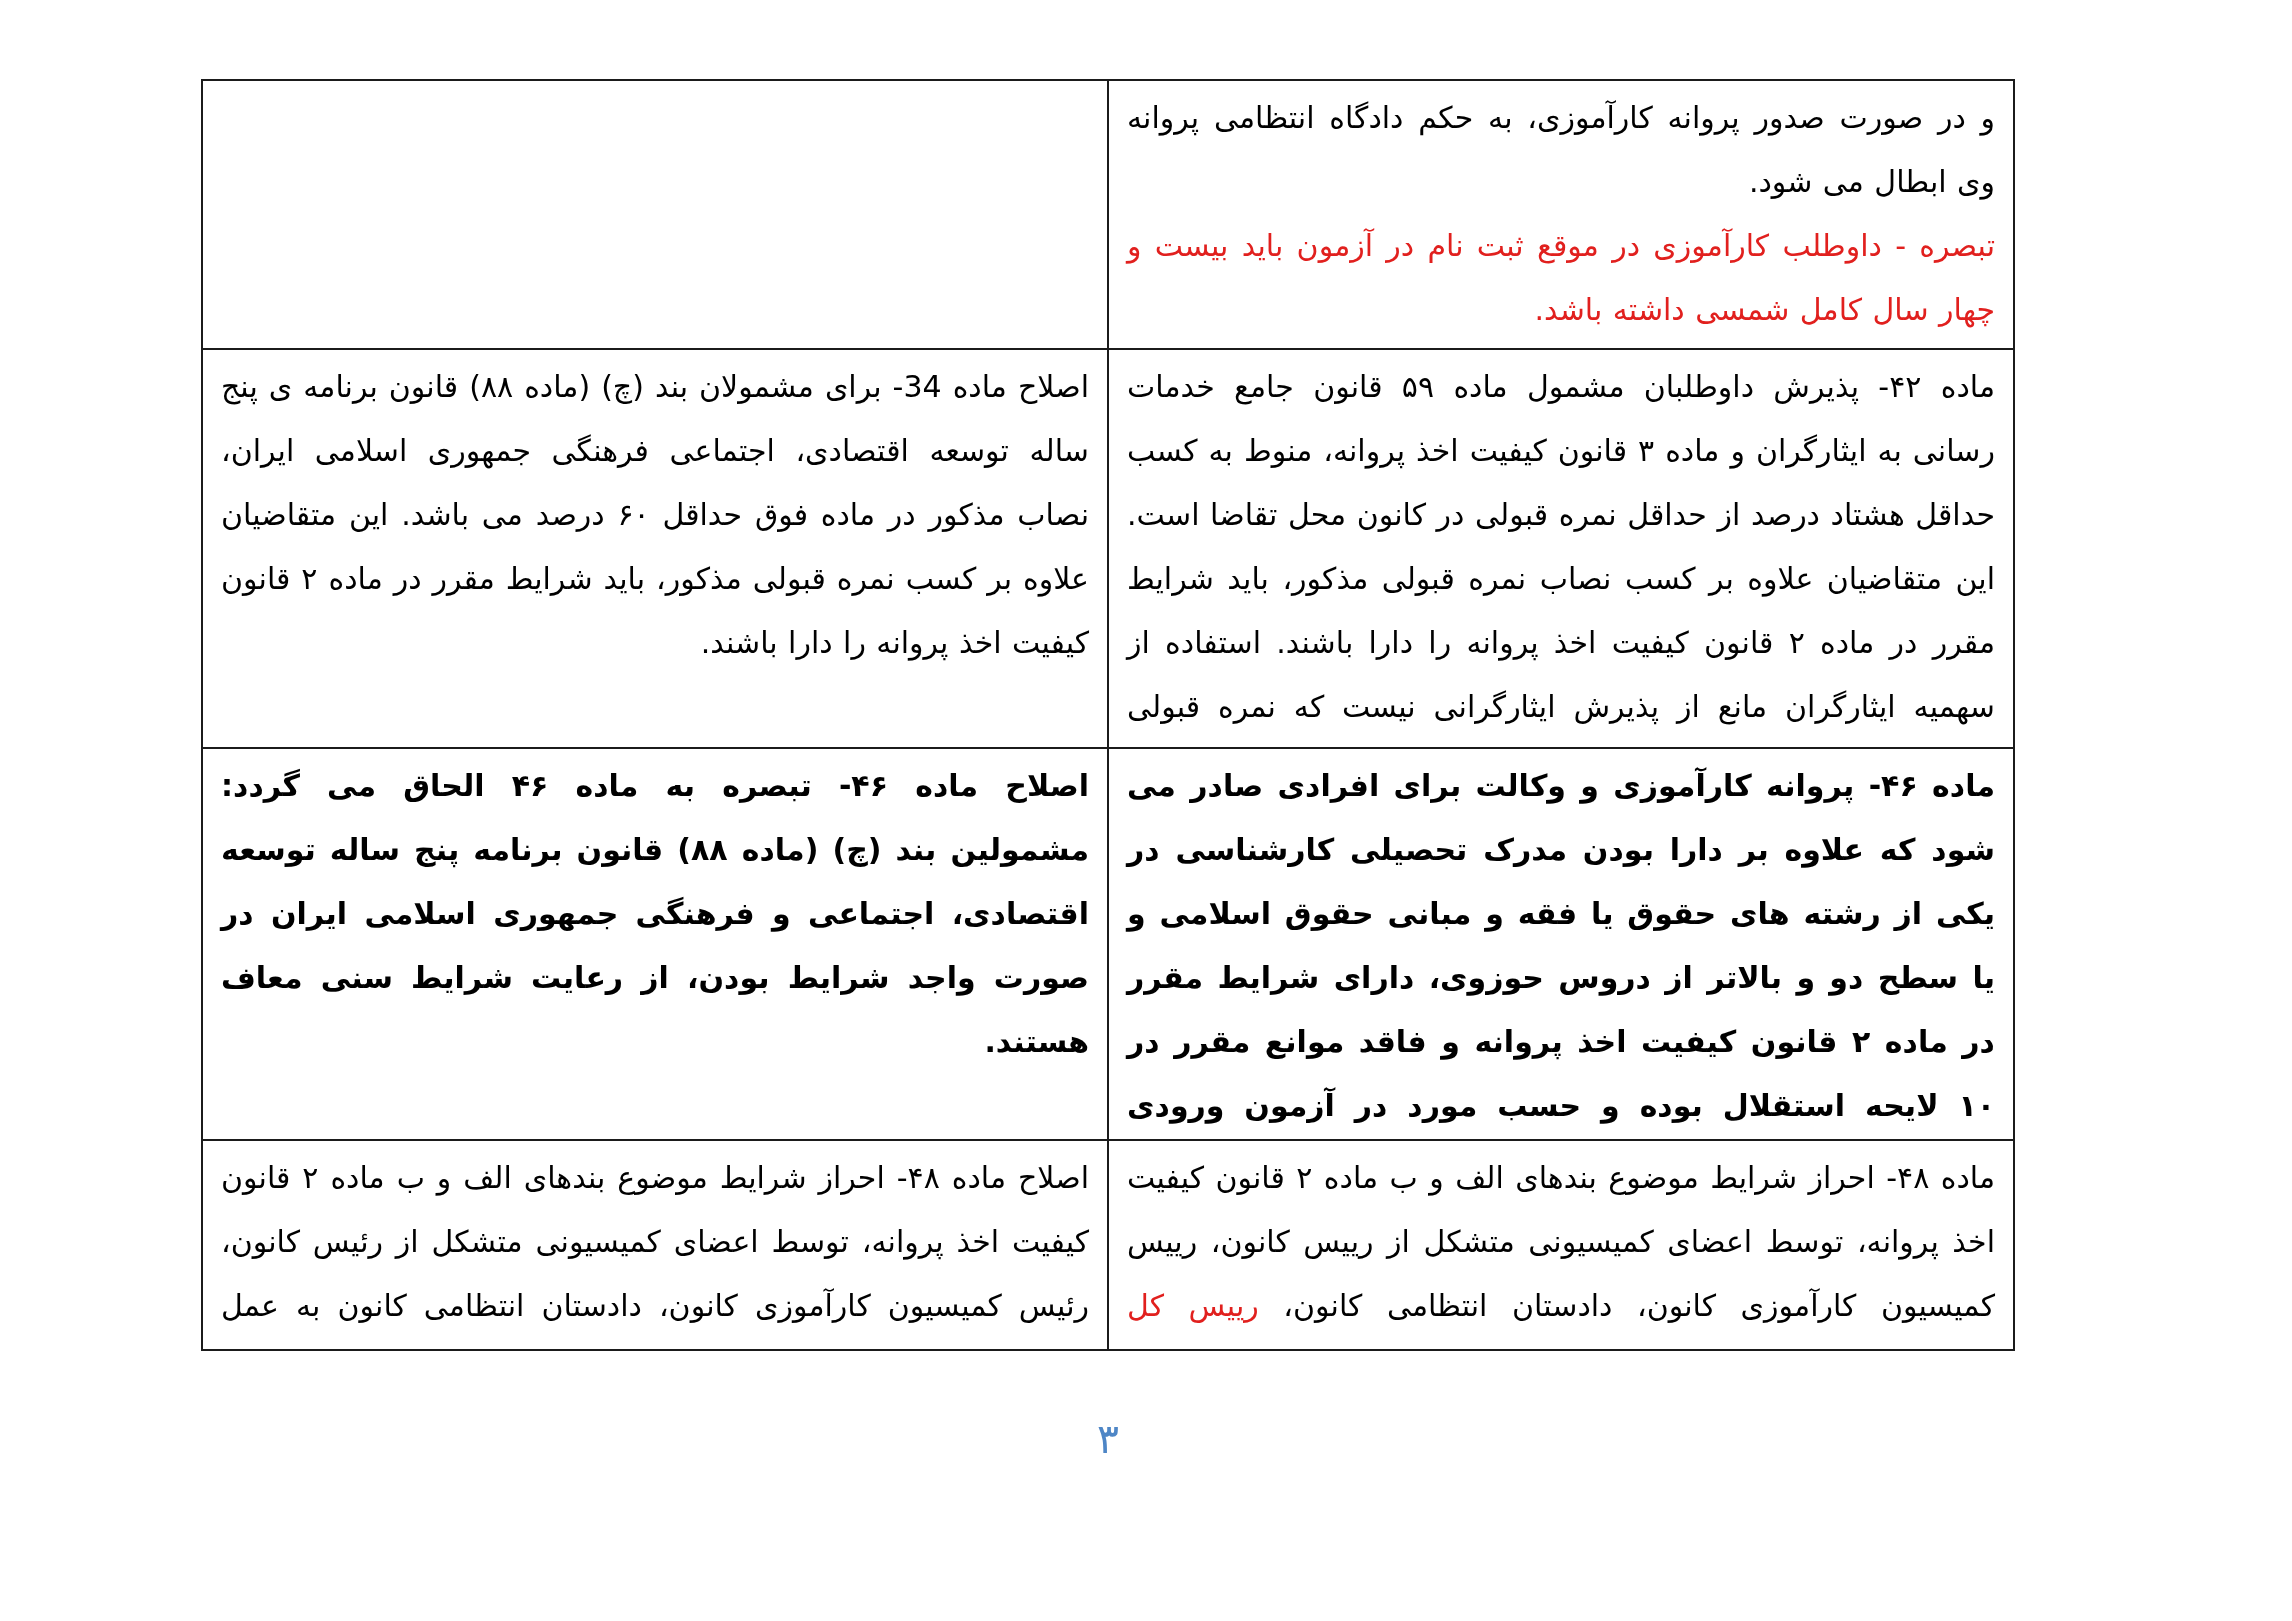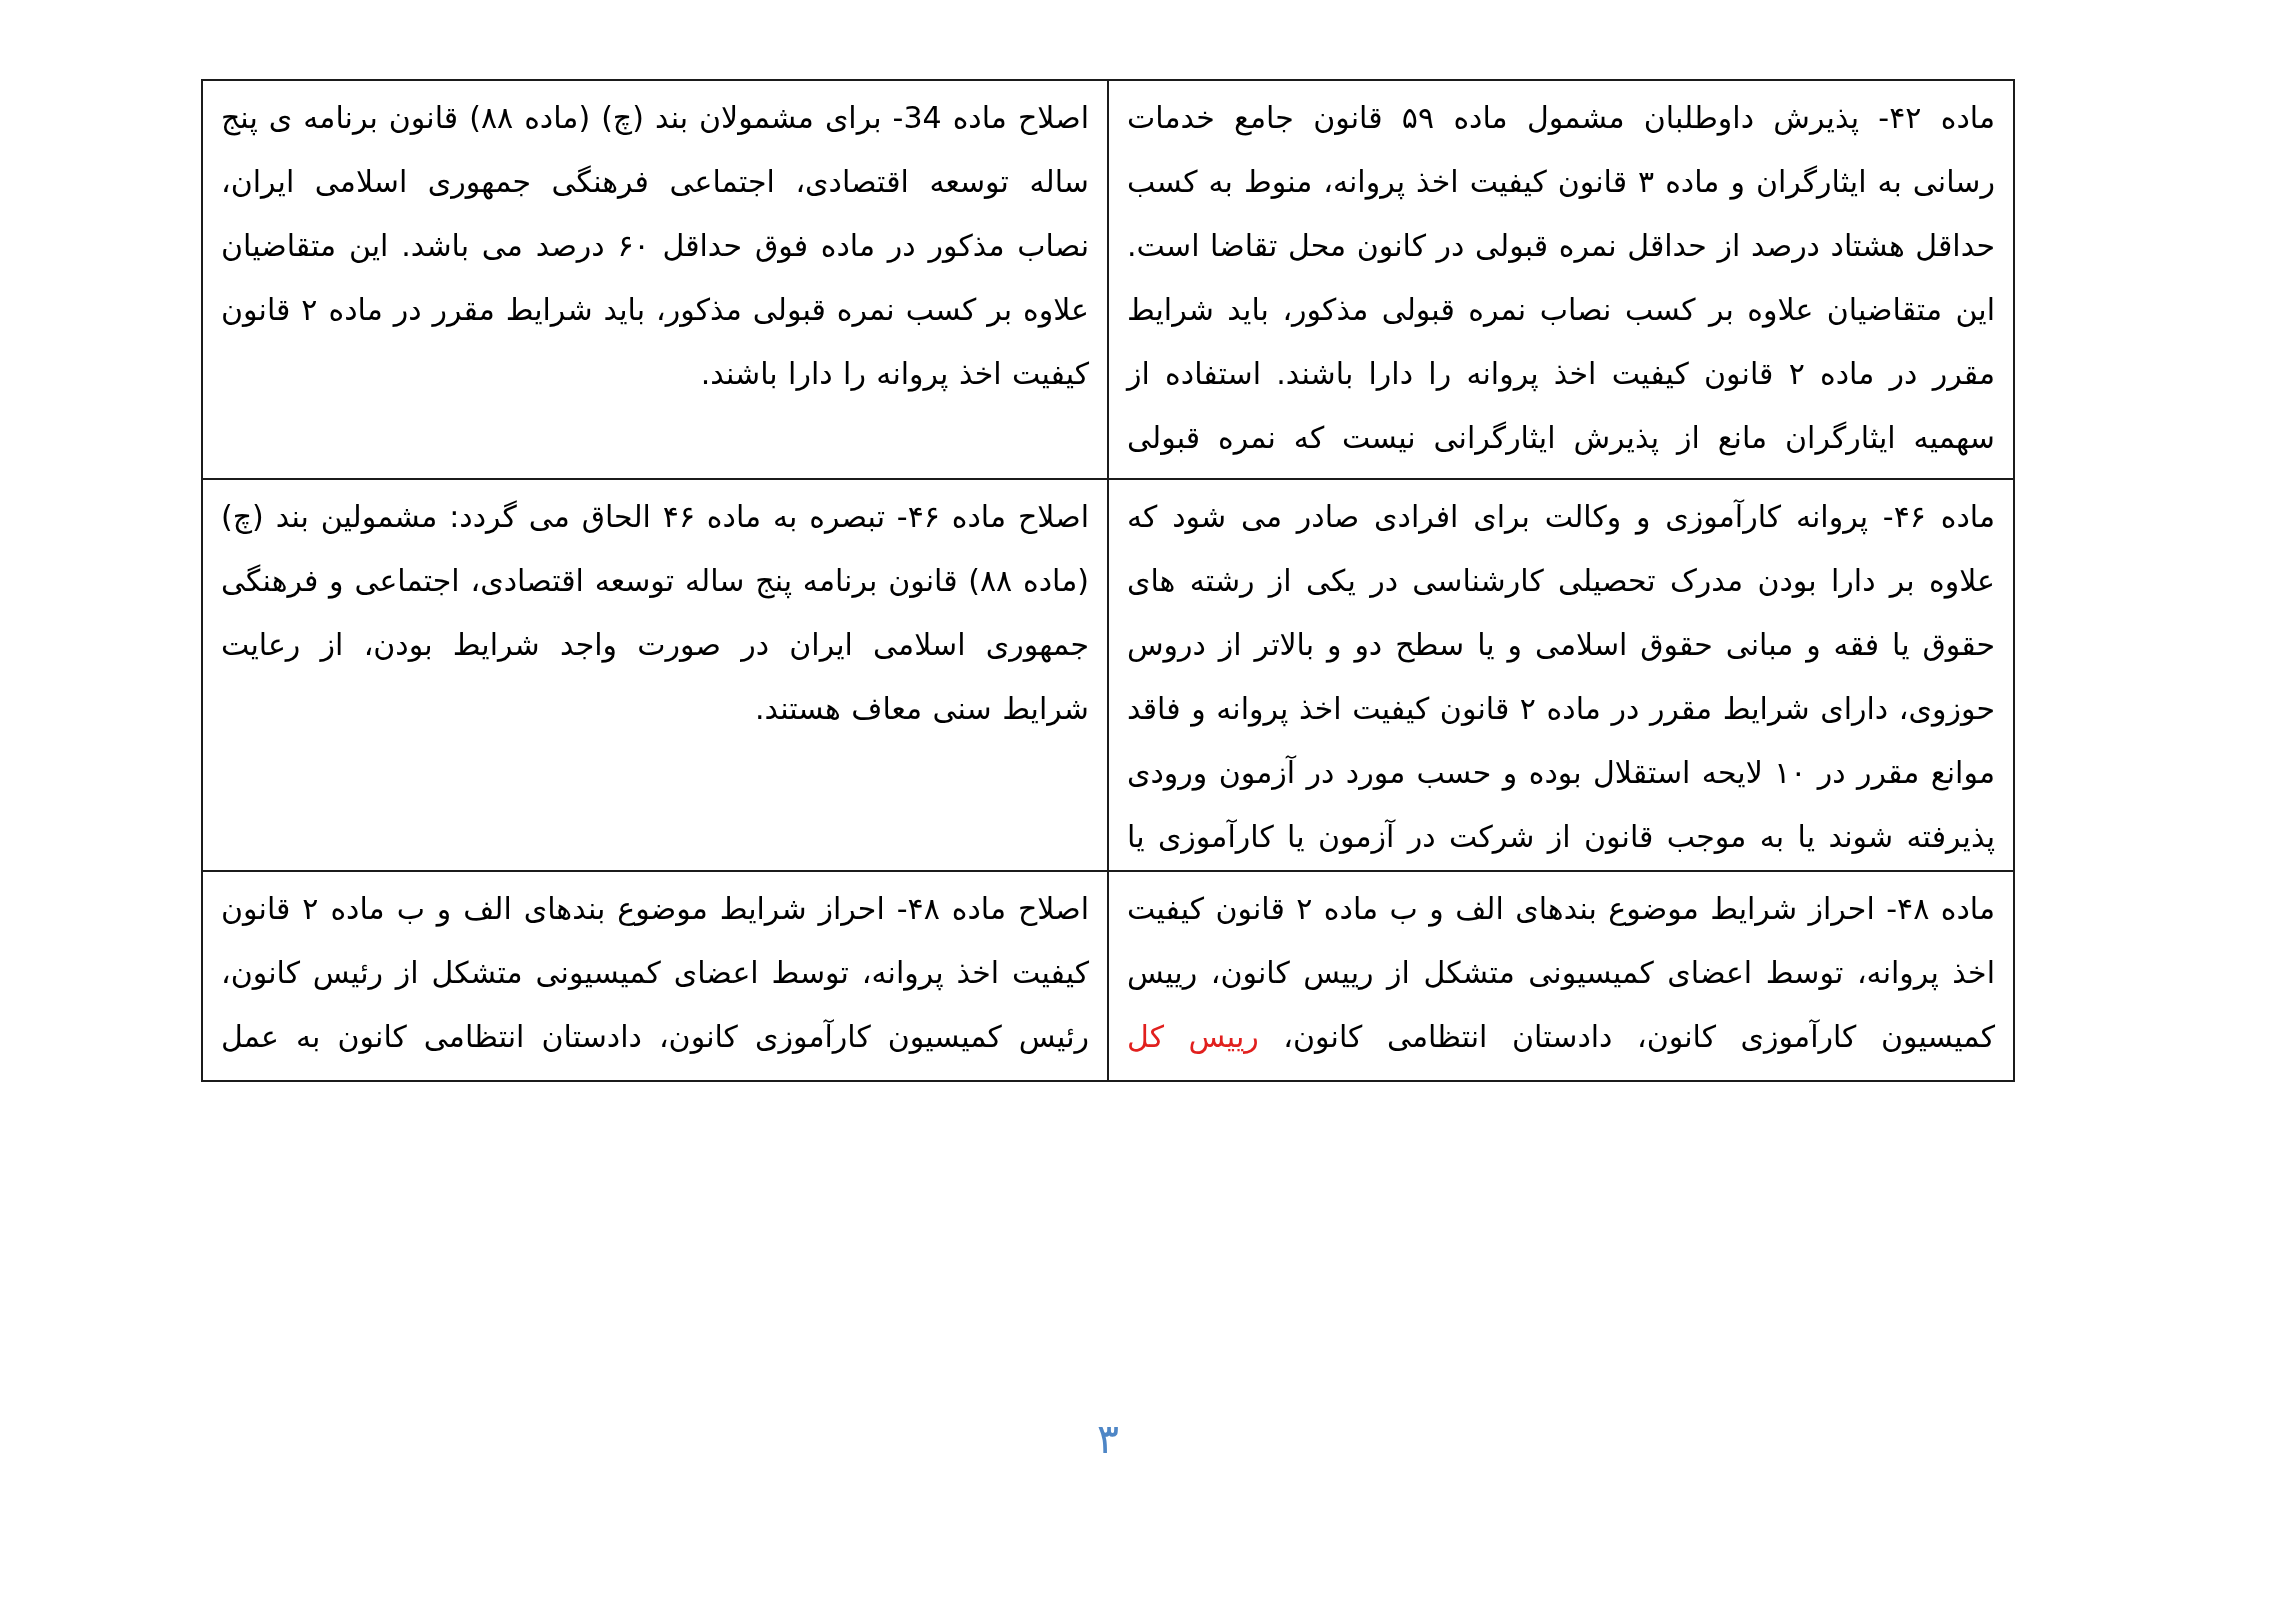--- a/index.html
+++ b/index.html
@@ -12,21 +12,21 @@
     border-collapse:collapse;table-layout:fixed;direction:rtl;
   }
   .doc-table td{
     border:2.7px solid #1b1b1b;vertical-align:top;padding:0;background:#ffffff;
   }
   .cell{
     padding:5.4px 18px 0 18px;overflow:hidden;
   }
   .r0 .cell{max-height:261px;}
   .r1 .cell{max-height:390px;}
-  .r2 .cell{max-height:384px;}
+  .r2 .cell{max-height:384px;font-weight:bold;}
   .r3 .cell{max-height:202px;}
   tr.r0{height:269px;}
   tr.r1{height:399px;}
   tr.r2{height:392px;}
   tr.r3{height:210px;}
   .para{
     margin:0;color:#000000;font-size:30px;line-height:64px;
     text-align:justify;text-justify:inter-word;word-spacing:0.9px;
   }
   .red{color:var(--highlight_red,#e1201e);}
@@ -38,20 +38,31 @@
 </style>
 </head>
 <body>
 
 <table class="doc-table">
   <colgroup>
     <col style="width:50%">
     <col style="width:50%">
   </colgroup>
   <tbody>
+    <tr class="r0">
+      <td>
+        <div class="cell">
+          <p class="para">و در صورت صدور پروانه کارآموزی، به حکم دادگاه انتظامی پروانه وی ابطال می شود.</p>
+          <p class="para red">تبصره - داوطلب کارآموزی در موقع ثبت نام در آزمون باید بیست و چهار سال کامل شمسی داشته باشد.</p>
+        </div>
+      </td>
+      <td>
+        <div class="cell"></div>
+      </td>
+    </tr>
 
     <tr class="r1">
       <td>
         <div class="cell">
           <p class="para">ماده ۴۲- پذیرش داوطلبان مشمول ماده ۵۹ قانون جامع خدمات رسانی به ایثارگران و ماده ۳ قانون کیفیت اخذ پروانه، منوط به کسب حداقل هشتاد درصد از حداقل نمره قبولی در کانون محل تقاضا است. این متقاضیان علاوه بر کسب نصاب نمره قبولی مذکور، باید شرایط مقرر در ماده ۲ قانون کیفیت اخذ پروانه را دارا باشند. استفاده از سهمیه ایثارگران مانع از پذیرش ایثارگرانی نیست که نمره قبولی سهمیه آزاد را کسب کرده اند.</p>
         </div>
       </td>
       <td>
         <div class="cell">
           <p class="para">اصلاح ماده 34- برای مشمولان بند (چ) (ماده ۸۸) قانون برنامه ی پنج ساله توسعه اقتصادی، اجتماعی فرهنگی جمهوری اسلامی ایران، نصاب مذکور در ماده فوق حداقل ۶۰ درصد می باشد. این متقاضیان علاوه بر کسب نمره قبولی مذکور، باید شرایط مقرر در ماده ۲ قانون کیفیت اخذ پروانه را دارا باشند.</p>

